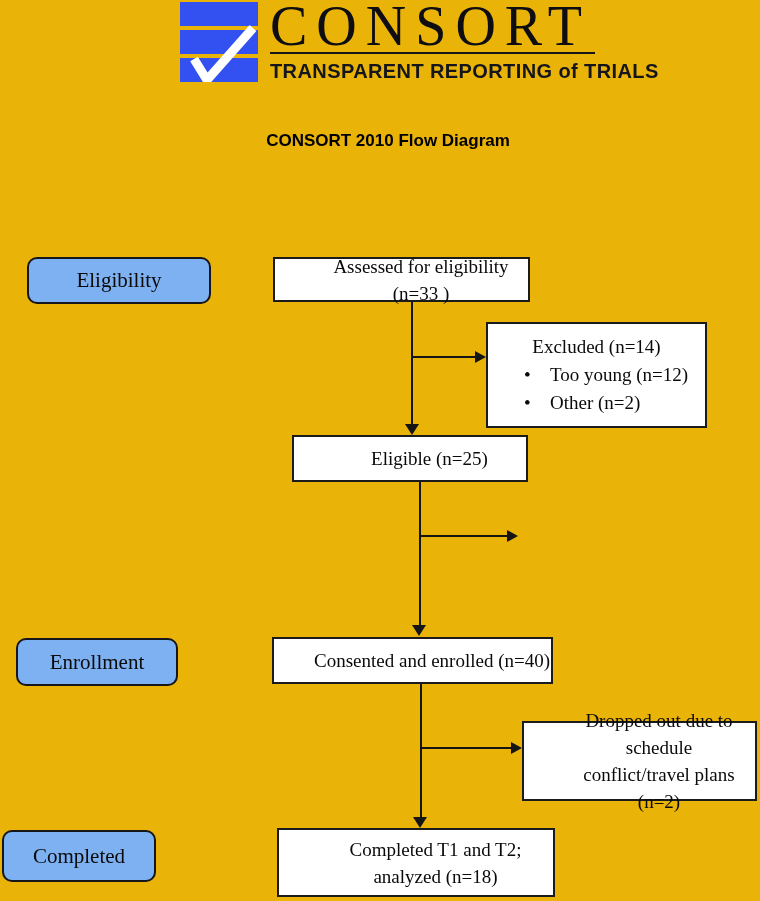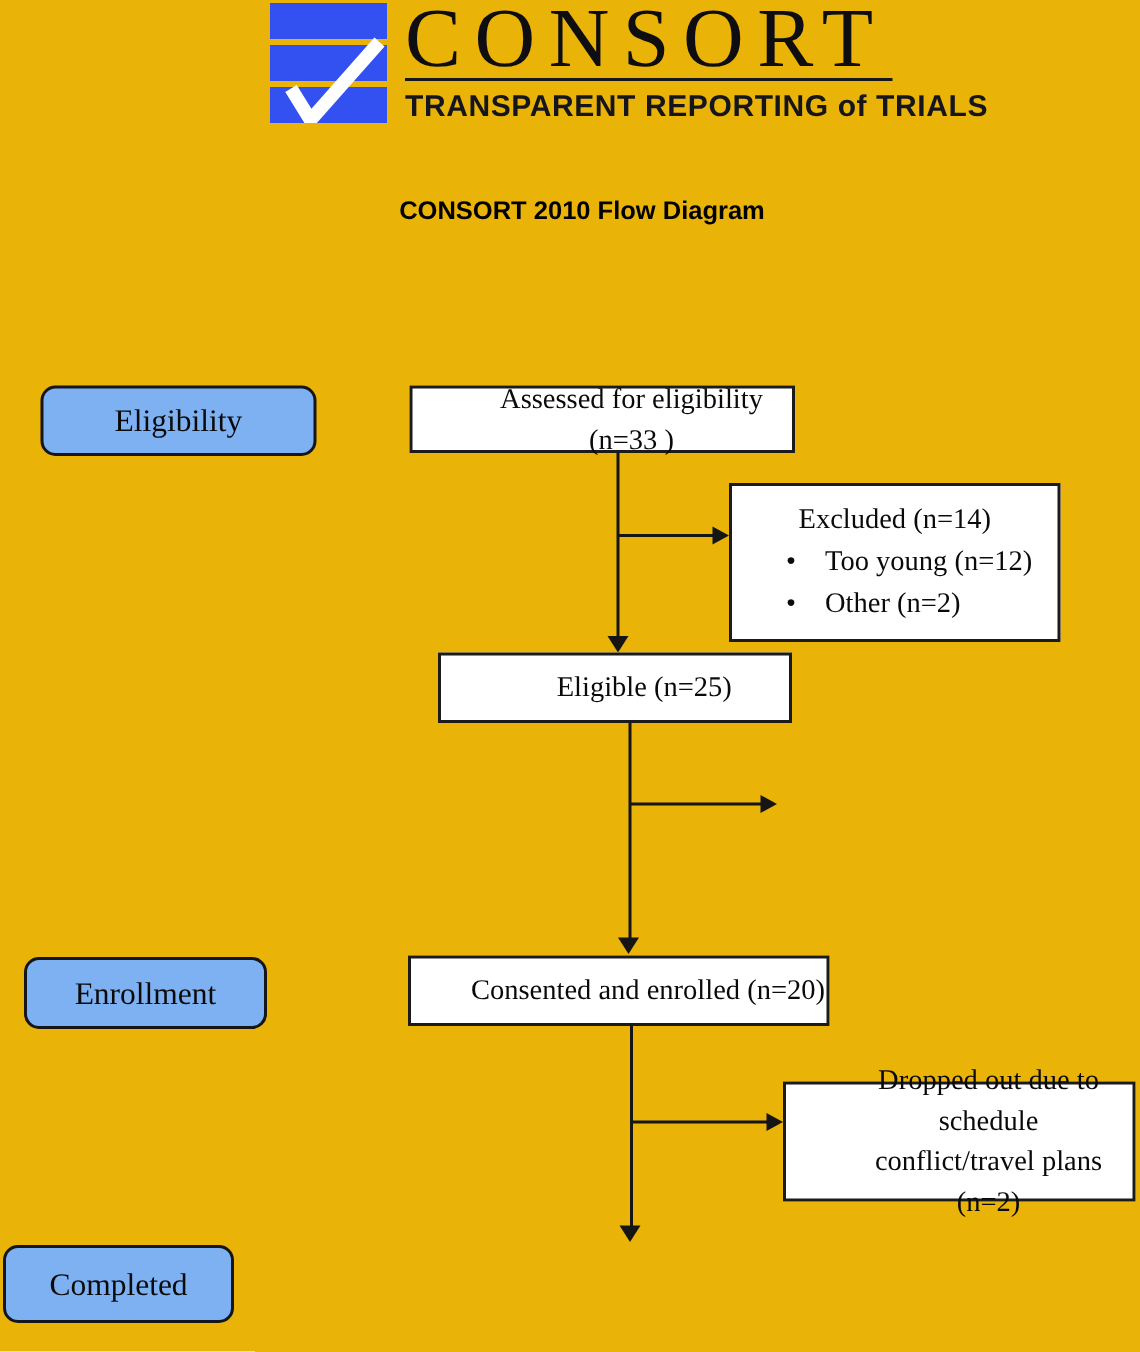--- a/index.html
+++ b/index.html
@@ -118,27 +118,31 @@
       <span class="bullet-glyph">•</span>
       <span>Too young (n=12)</span>
     </div>
     <div class="bullet-row">
       <span class="bullet-glyph">•</span>
       <span>Other (n=2)</span>
     </div>
   </div>
 
   <div class="box box-eligible">Eligible (n=25)</div>
-  <div class="box box-consented">Consented and enrolled (n=20)</div>
+  <div class="box box-consented">Consented and enrolled (n=40)</div>
 
   <div class="box box-dropped">
     <span class="bline">Dropped out due to schedule</span>
     <span class="bline">conflict/travel plans (n=2)</span>
   </div>
 
+  <div class="box box-completed">
+    <span class="bline">Completed T1 and T2;</span>
+    <span class="bline">analyzed (n=18)</span>
+  </div>
 
   <div class="vline v1"></div>
   <div class="arrow-down a1"></div>
   <div class="hline h1"></div>
   <div class="arrow-right ar1"></div>
 
   <div class="vline v2"></div>
   <div class="arrow-down a2"></div>
   <div class="hline h2"></div>
   <div class="arrow-right ar2"></div>

